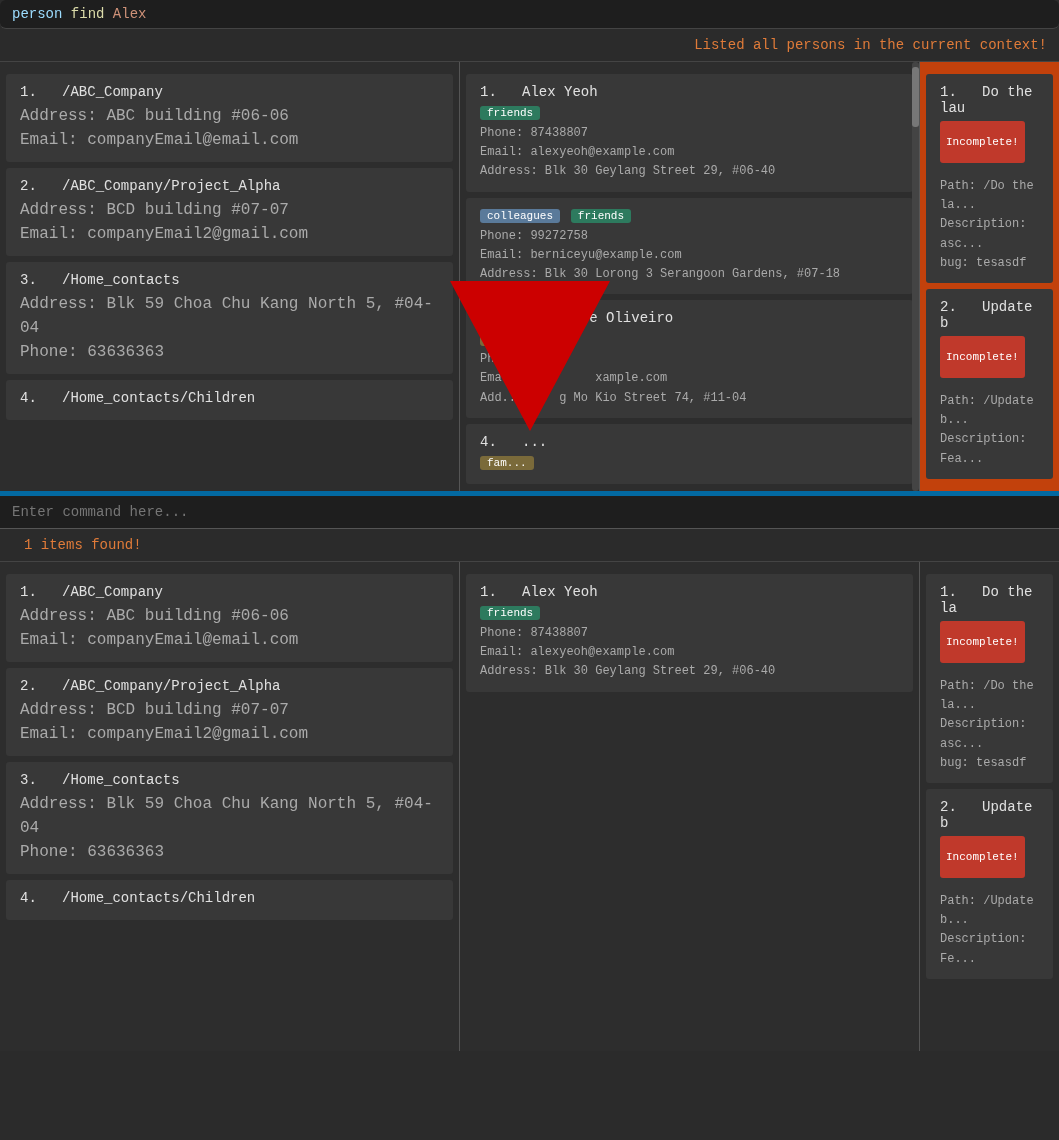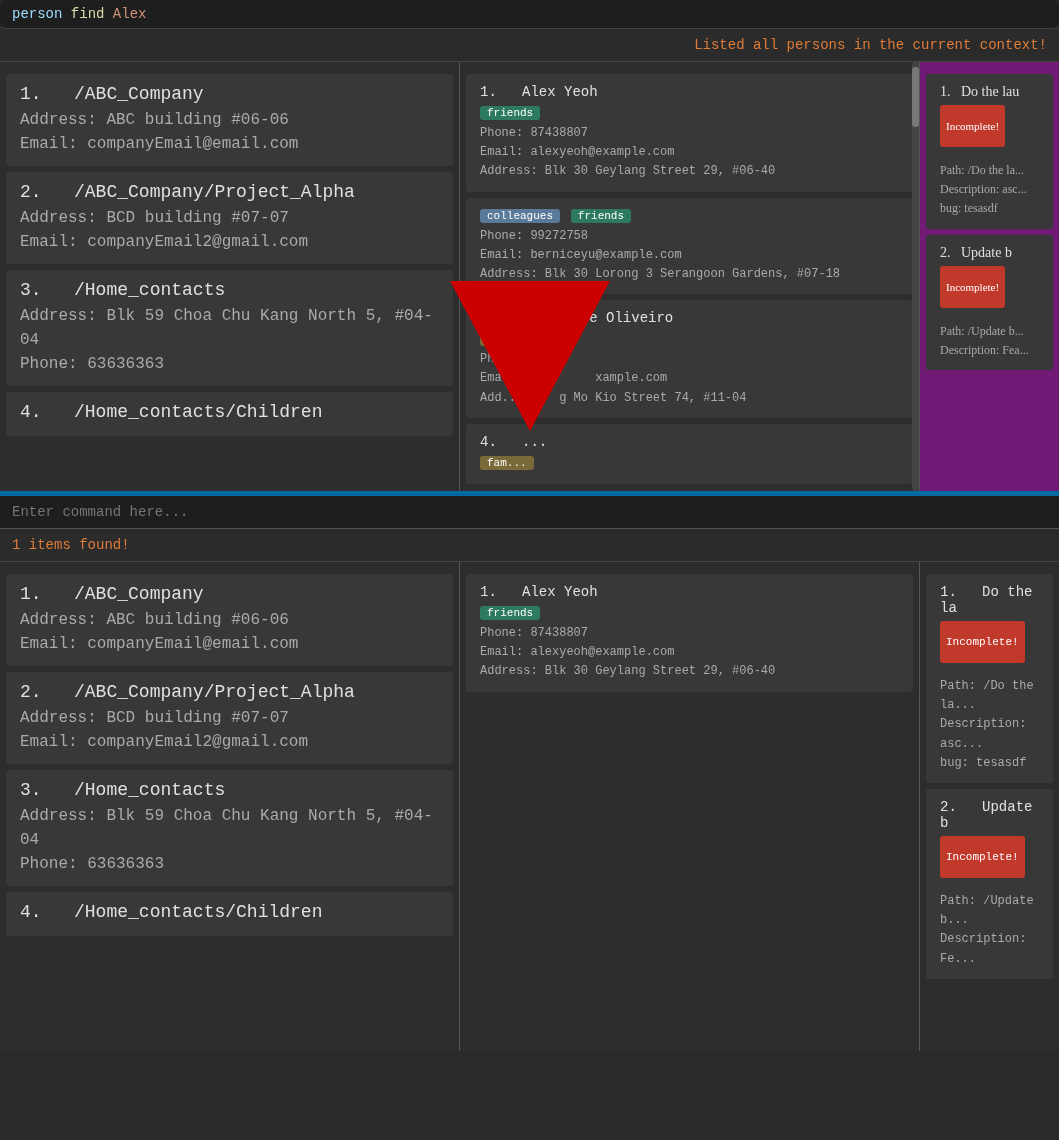--- a/index.html
+++ b/index.html
@@ -61,21 +61,21 @@
 
     .context-item {
       padding: 10px 14px;
       margin: 2px 6px;
       background: #383838;
       border-radius: 3px;
       margin-bottom: 6px;
     }
     .context-item .item-title {
       color: #e0e0e0;
-      font-size: 18px;
+      font-size: 14px;
       margin-bottom: 4px;
     }
     .context-item .item-detail {
       color: #aaa;
       font-size: 16px;
       line-height: 1.5;
     }
 
     
     .panel-middle {
@@ -83,24 +83,23 @@
       min-width: 460px;
       background: #2d2d2d;
       overflow-y: hidden;
       border-right: 1px solid #555;
       padding: 10px 0;
     }
 
     
     .panel-right {
       flex: 1;
-      background: #701a75;
+      background: #c2410c;
       overflow: hidden;
       padding: 10px 0;
-      font-family: Liberation Serif, serif;
     }
 
     
     .person-card {
       padding: 10px 14px;
       margin: 2px 6px;
       background: #383838;
       border-radius: 3px;
       margin-bottom: 6px;
     }
@@ -193,21 +192,21 @@
       border: none;
       outline: none;
       color: #888;
       font-family: inherit;
       font-size: 14px;
       width: 100%;
     }
 
     
     .section-divider {
-      padding: 8px 12px;
+      padding: 8px 24px;
       background: #2b2b2b;
     }
     .section-status {
       color: #e07b39;
       font-size: 14px;
     }
 
     .panel-row-2 {
       display: flex;
       width: 100%;

